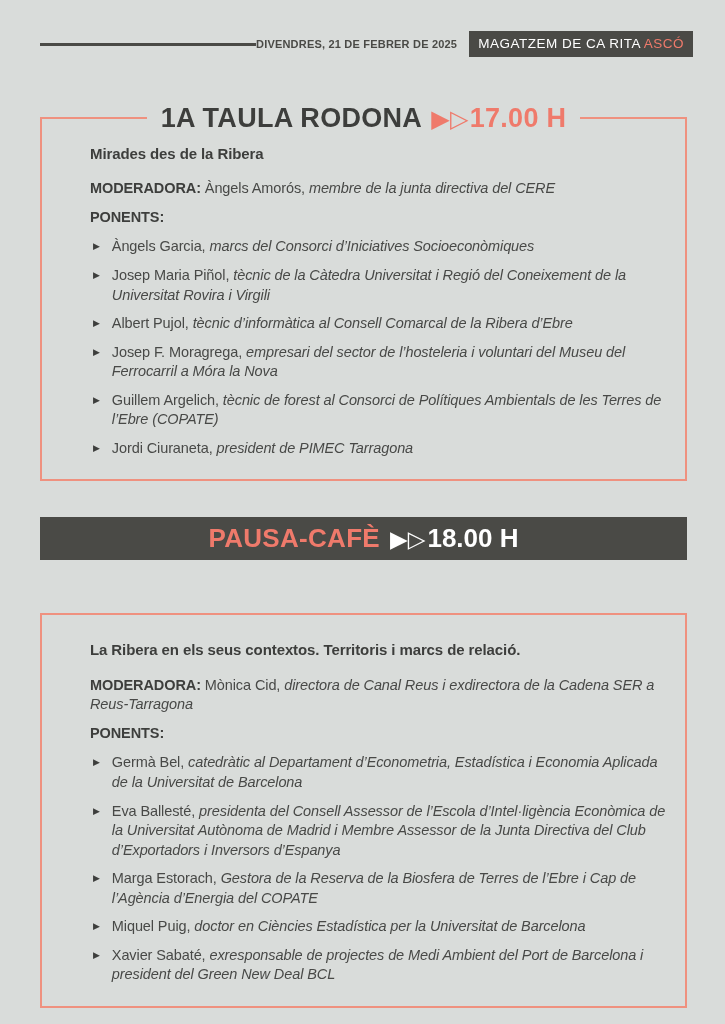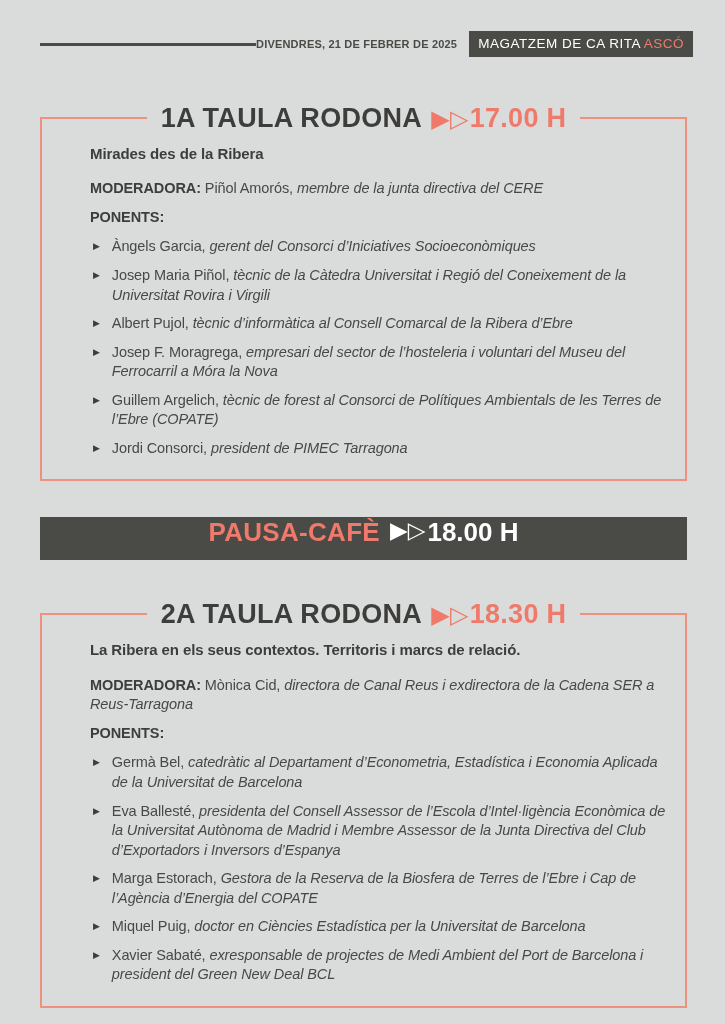--- a/index.html
+++ b/index.html
@@ -42,21 +42,21 @@
   .moderator{margin:0 0 9px;}
   .moderator strong{color:var(--ink);}
   .ponents{margin:0 0 10px;font-weight:bold;color:var(--ink);}
   em{}
 
   ul.speakers{list-style:none;margin:0;padding:0 0 0 3px;}
   ul.speakers li{display:flex;gap:12px;margin-bottom:9px;}
   .arrow{font-family:"DejaVu Sans",sans-serif;font-size:9px;line-height:19px;color:var(--ink);flex:0 0 auto;}
 
   
-  .band{height:43px;margin:0 38px 0 40px;background:var(--dark);display:flex;align-items:flex-start;justify-content:center;font-weight:bold;font-size:26px;color:#fff;white-space:nowrap;}
+  .band{height:43px;margin:0 38px 0 40px;background:var(--dark);display:flex;align-items:center;justify-content:center;font-weight:bold;font-size:26px;color:#fff;white-space:nowrap;}
   .band-1{margin-top:36px;}
   .band .tri{font-size:23px;margin:0 2px 0 10px;color:#fff;}
   .band-label{letter-spacing:.3px;}
 </style>
 </head>
 <body>
 
 <div class="page">
 
   <div class="header">
@@ -66,63 +66,60 @@
   </div>
 
   <section class="panel panel-1">
     <div class="panel-title">
       <span class="inner"><span>1A TAULA RODONA</span><span class="tri accent"><span>▶</span><span>▷</span></span><span class="time accent">17.00 H</span></span>
     </div>
     <div class="panel-body">
       <p class="topic">Mirades des de la Ribera</p>
       <p class="moderator">
         <strong>MODERADORA:</strong>
-        <span>Piñol Amorós,</span>
+        <span>Àngels Amorós,</span>
         <em>membre de la junta directiva del CERE</em>
       </p>
       <p class="ponents">PONENTS:</p>
       <ul class="speakers">
         <li>
             <span class="arrow">▶</span>
-            <span><span>Àngels Garcia,</span> <em>gerent del Consorci d’Iniciatives Socioeconòmiques</em></span>
+            <span><span>Àngels Garcia,</span> <em>marcs del Consorci d’Iniciatives Socioeconòmiques</em></span>
           </li>
         <li>
             <span class="arrow">▶</span>
             <span><span>Josep Maria Piñol,</span> <em>tècnic de la Càtedra Universitat i Regió del Coneixement de la Universitat Rovira i Virgili</em></span>
           </li>
         <li>
             <span class="arrow">▶</span>
             <span><span>Albert Pujol,</span> <em>tècnic d’informàtica al Consell Comarcal de la Ribera d’Ebre</em></span>
           </li>
         <li>
             <span class="arrow">▶</span>
             <span><span>Josep F. Moragrega,</span> <em>empresari del sector de l’hosteleria i voluntari del Museu del Ferrocarril a Móra la Nova</em></span>
           </li>
         <li>
             <span class="arrow">▶</span>
             <span><span>Guillem Argelich,</span> <em>tècnic de forest al Consorci de Polítiques Ambientals de les Terres de l’Ebre (COPATE)</em></span>
           </li>
         <li>
             <span class="arrow">▶</span>
-            <span><span>Jordi Consorci,</span> <em>president de PIMEC Tarragona</em></span>
+            <span><span>Jordi Ciuraneta,</span> <em>president de PIMEC Tarragona</em></span>
           </li>
       </ul>
     </div>
   </section>
 
   <div class="band band-1">
     <span class="band-label accent">PAUSA-CAFÈ</span>
       <span class="tri"><span>▶</span><span>▷</span></span>
       <span>18.00 H</span>
   </div>
 
   <section class="panel panel-2">
-    <div class="panel-title">
-      <span class="inner"><span>2A TAULA RODONA</span><span class="tri accent"><span>▶</span><span>▷</span></span><span class="time accent">18.30 H</span></span>
-    </div>
     <div class="panel-body">
       <p class="topic">La Ribera en els seus contextos. Territoris i marcs de relació.</p>
       <p class="moderator">
         <strong>MODERADORA:</strong>
         <span>Mònica Cid,</span>
         <em>directora de Canal Reus i exdirectora de la Cadena SER a Reus-Tarragona</em>
       </p>
       <p class="ponents">PONENTS:</p>
       <ul class="speakers">
         <li>

